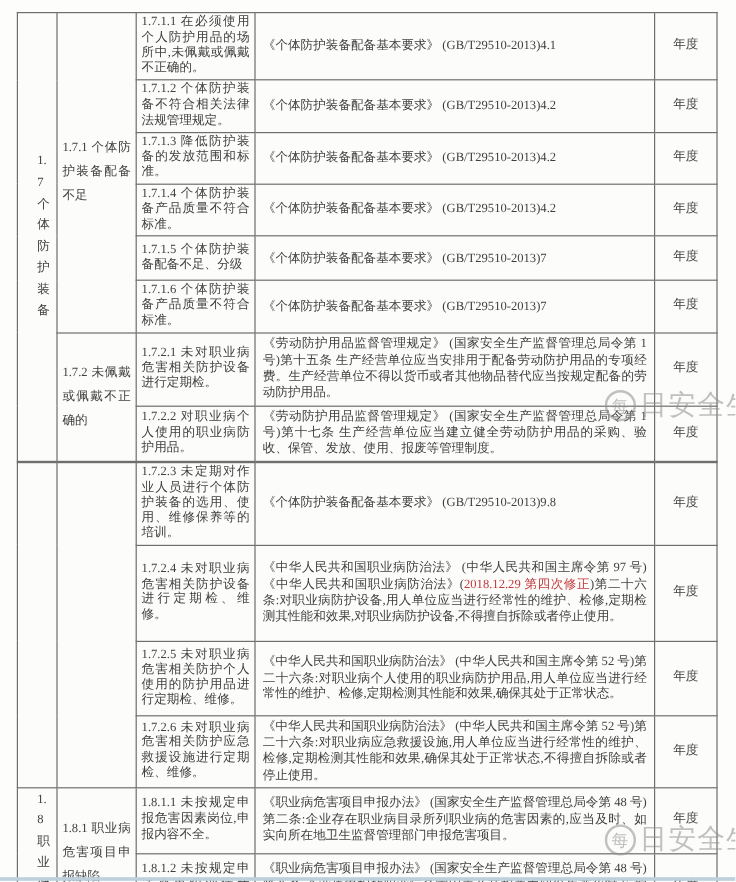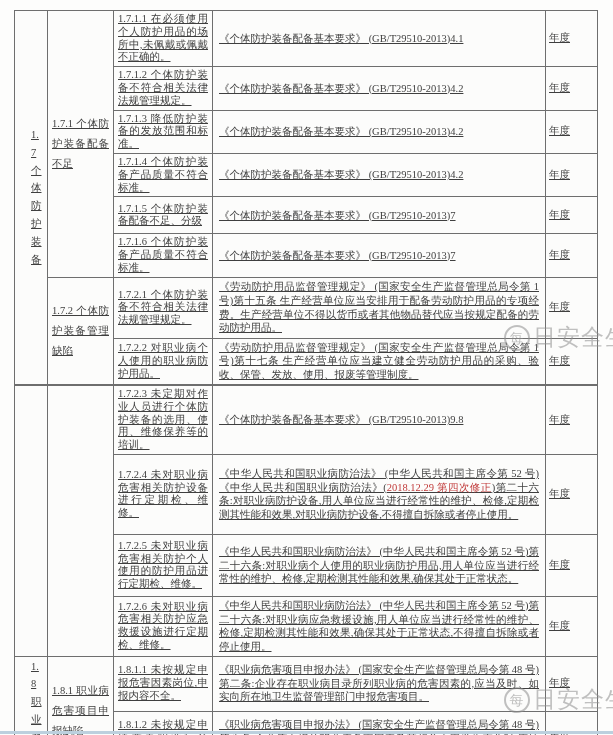--- a/index.html
+++ b/index.html
@@ -21,21 +21,20 @@
   }
   #table-top{top:10px;}
   #table-bottom{top:385px;}
   td{
     border:1px solid #6e6e6e;
     font-size:10.5px;
     line-height:1.22;
     vertical-align:middle;
     padding:1px 3px;
     word-break:break-all;
-    text-decoration:underline;
   }
   td.cat{
     text-align:center;
     padding:1px 16px;
     line-height:1.7;
   }
   td.sub{
     text-align:justify;
     padding:1px 4px;
     line-height:1.9;
@@ -43,20 +42,21 @@
   td.item{
     text-align:justify;
     padding:2px 4px;
   }
   td.ref{
     text-align:justify;
     padding:2px 6px;
     line-height:1.3;
   }
   td.cycle{
+    text-align:center;
   }
   .red{color:#c03a3a;}
   .wm{
     position:absolute;
     left:504px;
     display:flex;
     align-items:center;
     gap:3px;
     color:#8f8f8f;
     opacity:.55;
@@ -124,22 +124,22 @@
       <td class="item">1.7.1.5 个体防护装备配备不足、分级</td>
       <td class="ref">《个体防护装备配备基本要求》 (GB/T29510-2013)7</td>
       <td class="cycle">年度</td>
     </tr>
     <tr style="height:40px">
       <td class="item">1.7.1.6 个体防护装备产品质量不符合标准。</td>
       <td class="ref">《个体防护装备配备基本要求》 (GB/T29510-2013)7</td>
       <td class="cycle">年度</td>
     </tr>
     <tr style="height:61px">
-      <td class="sub" rowspan="2">1.7.2 个体防护装备管理缺陷</td>
-      <td class="item">1.7.2.1 个体防护装备不符合相关法律法规管理规定。</td>
+      <td class="sub" rowspan="2">1.7.2 未佩戴或佩戴不正确的</td>
+      <td class="item">1.7.2.1 未对职业病危害相关防护设备进行定期检。</td>
       <td class="ref">《劳动防护用品监督管理规定》 (国家安全生产监督管理总局令第 1 号)第十五条 生产经营单位应当安排用于配备劳动防护用品的专项经费。生产经营单位不得以货币或者其他物品替代应当按规定配备的劳动防护用品。</td>
       <td class="cycle">年度</td>
     </tr>
     <tr style="height:42px">
       <td class="item">1.7.2.2 对职业病个人使用的职业病防护用品。</td>
       <td class="ref">《劳动防护用品监督管理规定》 (国家安全生产监督管理总局令第 1 号)第十七条 生产经营单位应当建立健全劳动防护用品的采购、验收、保管、发放、使用、报废等管理制度。</td>
       <td class="cycle">年度</td>
     </tr>
   </tbody>
     </table>
@@ -155,21 +155,21 @@
     <tbody>
         <tr style="height:64px">
       <td class="cat" rowspan="4"></td>
       <td class="sub" rowspan="4"></td>
       <td class="item">1.7.2.3 未定期对作业人员进行个体防护装备的选用、使用、维修保养等的培训。</td>
       <td class="ref">《个体防护装备配备基本要求》 (GB/T29510-2013)9.8</td>
       <td class="cycle">年度</td>
     </tr>
     <tr style="height:80px">
       <td class="item">1.7.2.4 未对职业病危害相关防护设备进行定期检、维修。</td>
-      <td class="ref"><span>《中华人民共和国职业病防治法》 (中华人民共和国主席令第 52 号)《中华人民共和国职业病防治法》(</span><span class="red">2018.12.29 第四次修正</span><span>)第二十六条:对职业病防护设备,用人单位应当进行经常性的维护、检修,定期检测其性能和效果,对职业病防护设备,不得擅自拆除或者停止使用。</span></td>
+      <td class="ref"><span>《中华人民共和国职业病防治法》 (中华人民共和国主席令第 97 号)《中华人民共和国职业病防治法》(</span><span class="red">2018.12.29 第四次修正</span><span>)第二十六条:对职业病防护设备,用人单位应当进行经常性的维护、检修,定期检测其性能和效果,对职业病防护设备,不得擅自拆除或者停止使用。</span></td>
       <td class="cycle">年度</td>
     </tr>
     <tr style="height:62px">
       <td class="item">1.7.2.5 未对职业病危害相关防护个人使用的防护用品进行定期检、维修。</td>
       <td class="ref">《中华人民共和国职业病防治法》 (中华人民共和国主席令第 52 号)第二十六条:对职业病个人使用的职业病防护用品,用人单位应当进行经常性的维护、检修,定期检测其性能和效果,确保其处于正常状态。</td>
       <td class="cycle">年度</td>
     </tr>
     <tr style="height:50px">
       <td class="item">1.7.2.6 未对职业病危害相关防护应急救援设施进行定期检、维修。</td>
       <td class="ref">《中华人民共和国职业病防治法》 (中华人民共和国主席令第 52 号)第二十六条:对职业病应急救援设施,用人单位应当进行经常性的维护、检修,定期检测其性能和效果,确保其处于正常状态,不得擅自拆除或者停止使用。</td>

